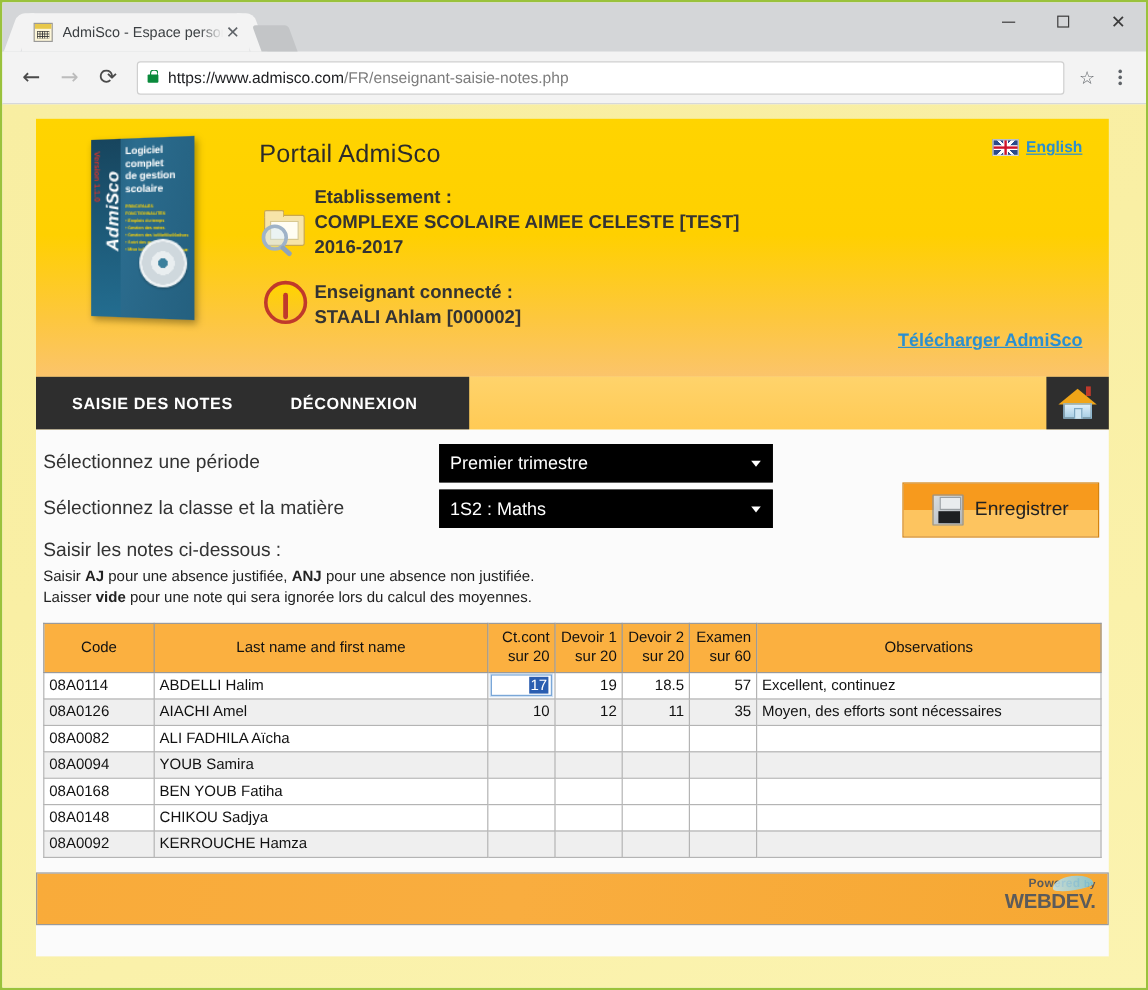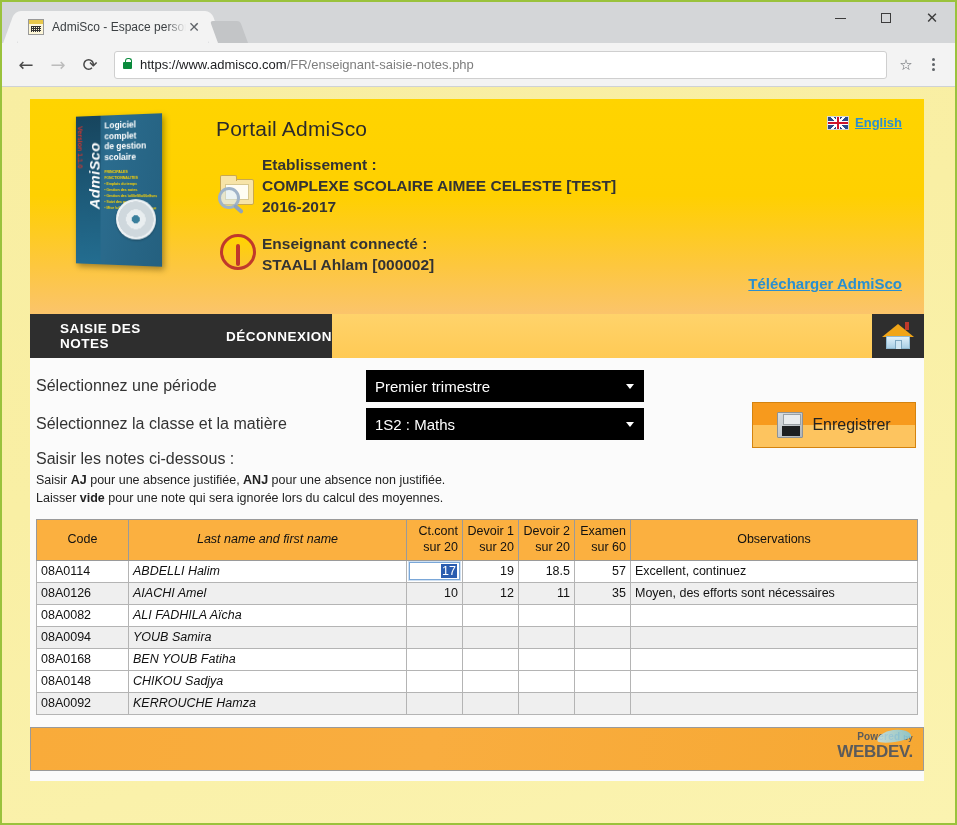--- a/index.html
+++ b/index.html
@@ -270,21 +270,21 @@
     color: #2a8fd0; font-size: 15px; font-weight: bold; text-decoration: underline;
   }
 
   
   .navbar {
     height: 44px;
     background: linear-gradient(180deg,#ffd36b 0%, #ffca55 100%);
     position: relative;
   }
   .navbar-dark {
-    position:absolute; left:0; top:0; height:44px; width:302px;
+    position:absolute; left:0; top:0; height:44px; width:361px;
     background:#2e2e2e;
     display:flex; align-items:center;
   }
   .navitem {
     color:#fff; font-size:13.5px; font-weight:bold; letter-spacing:.5px;
   }
   .navitem.first { margin-left: 30px; }
   .navitem.second { margin-left: 48px; }
   .home-tile {
     position:absolute; right:0; top:0; width:52px; height:44px;
@@ -305,21 +305,21 @@
     position:absolute; left:13px; top:18px; width:7px; height:9px;
     background:#cfe6f3; border:1px solid #7da7c1; border-bottom:none;
   }
   .house .chimney {
     position:absolute; right:5px; top:0; width:4px; height:8px; background:#c0392b;
   }
 
   
   .content {
     background: #fbfbfb;
-    padding: 12px 0 10px 0;
+    padding: 12px 0 26px 0;
     position: relative;
   }
   .form-row {
     display: flex; align-items: center;
     margin: 0 0 6px 6px;
   }
   .form-label { width: 330px; font-size: 16px; color: #333; }
   .select {
     width: 278px; height: 32px;
     background: #000; color: #fff;
@@ -377,21 +377,21 @@
   }
   table.notes td {
     border: 1px solid #b4b4b4;
     height: 22px;
     padding: 2px 4px;
     vertical-align: middle;
   }
   table.notes tr.odd td { background: #ffffff; }
   table.notes tr.even td { background: #efefef; }
   .c-code  { width: 92px; }
-  .c-name  { width: 278px; font-style: italic; }
+  .c-name  { width: 278px; }
   .c-mark  { width: 56px; text-align: right; }
   .c-obs   { }
   .cell-input {
     display: block; width: 100%; height: 18px;
     border: 1px solid #7aa7d8;
     background: #fff;
     text-align: right;
     box-shadow: 0 0 0 1px #cfe0f2;
     padding: 0 2px;
     font-size: 12.5px;

